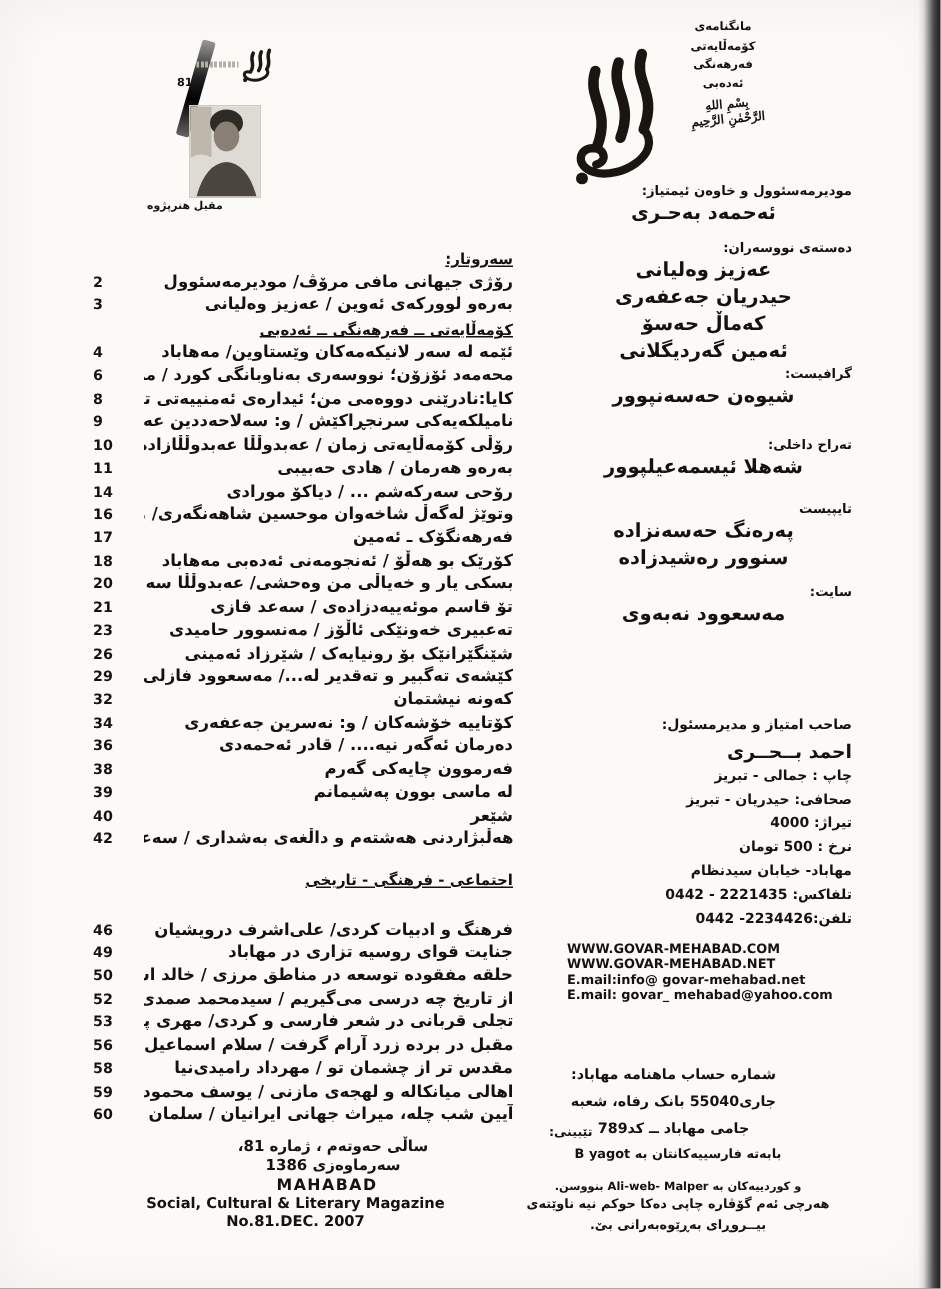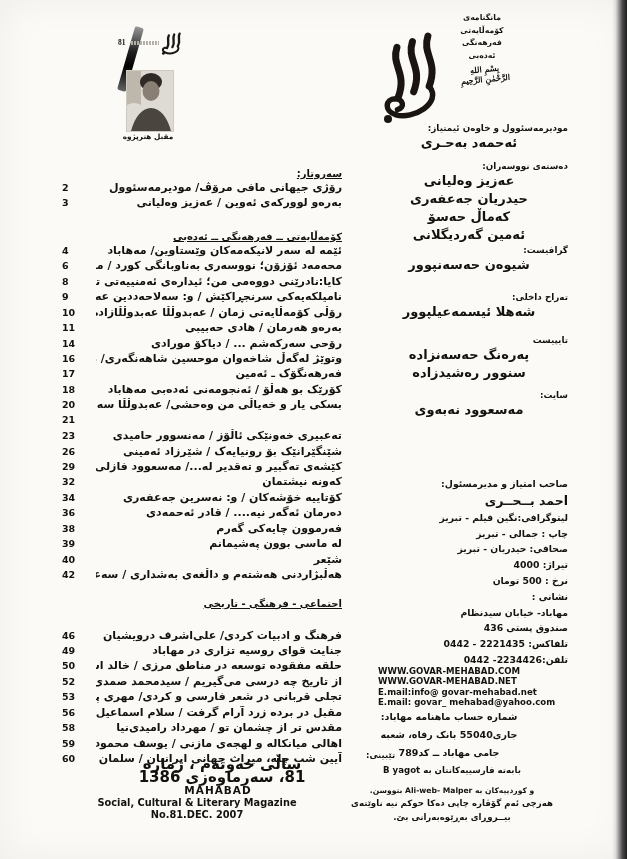--- a/index.html
+++ b/index.html
@@ -10,26 +10,26 @@
     box-shadow:inset 0 0 40px rgba(0,0,0,0.05);
   }
   
   .scan-edge{position:absolute;right:0;top:0;width:15px;height:100%;
     background:linear-gradient(90deg,rgba(0,0,0,0) 0%,rgba(0,0,0,0.10) 25%,#4a4a4a 70%,#1d1d1d 100%);}
 
   
   #cover{position:absolute;left:98px;top:26px;width:100px;height:122px;}
   #cover .streak{position:absolute;left:28px;top:0;width:9px;height:66px;border-radius:2px;
     background:linear-gradient(170deg,#9a9a9a 0%,#222 38%,#000 62%,#666 100%);transform:rotate(16deg);}
-  #cover .issue-no{position:absolute;left:20px;top:12px;font-size:7.5px;font-weight:bold;font-family:Liberation Serif, serif;}
+  #cover .issue-no{position:absolute;left:20px;top:24px;font-size:7.5px;font-weight:bold;}
   #cover .micro{position:absolute;left:33px;top:15px;width:28px;height:4px;
     background:repeating-linear-gradient(90deg,#b3aea6 0 2px,transparent 2px 3px);}
   #cover .mini-logo{position:absolute;left:60px;top:5px;width:27px;height:25px;}
   #cover .photo{position:absolute;left:28px;top:44px;width:46px;height:60px;border:1px solid #cfc9c0;}
-  #cover .caption{position:absolute;left:0;top:106px;width:100px;text-align:center;
+  #cover .caption{position:absolute;left:0;top:106px;width:100px;text-align:left;
     font-size:7.3px;font-weight:bold;direction:rtl;}
 
   
   #tagline{position:absolute;left:449px;top:12px;width:66px;direction:rtl;
     font-size:7.8px;font-weight:bold;line-height:12.5px;text-align:center;}
   #logo{position:absolute;left:366px;top:28px;width:90px;height:95px;}
   #bismillah{position:absolute;left:458px;top:64px;width:54px;direction:rtl;
     font-family:"DejaVu Serif",serif;font-weight:bold;font-size:8px;line-height:10px;
     text-align:center;transform:rotate(-5deg);}
 
@@ -41,45 +41,45 @@
   .staff-sec:nth-of-type(3){}
   .staff-sec:nth-of-type(4){margin-top:17px;}
   .staff-sec:nth-of-type(5){margin-top:13px;}
   .staff-sec:nth-of-type(6){margin-top:7px;}
 
   #publisher{position:absolute;left:330px;top:476px;width:238px;direction:rtl;
     text-align:right;font-weight:bold;}
   .pub-line{font-size:9.3px;line-height:15.8px;}
   .pub-line:nth-of-type(2){font-size:12.5px;letter-spacing:2px;line-height:18px;}
 
-  #weblines{position:absolute;left:378px;top:666px;width:190px;direction:ltr;
+  #weblines{position:absolute;left:378px;top:628px;width:190px;direction:ltr;
     text-align:left;font-size:8.6px;font-weight:bold;line-height:10.4px;}
 
   #account{position:absolute;left:330px;top:708px;width:238px;direction:rtl;
     text-align:center;font-weight:bold;font-size:9.5px;line-height:18px;}
 
   #note{position:absolute;left:330px;top:750px;width:244px;direction:rtl;font-weight:bold;}
   #note .note-label{font-size:8.5px;text-align:left;padding-left:36px;line-height:11px;margin-bottom:3px;}
   #note .note-line{font-size:8.6px;text-align:center;line-height:13.5px;}
   #note .note-line:nth-of-type(3){font-size:7.6px;margin-top:6px;}
 
   
   #toc{position:absolute;left:62px;top:166px;width:280px;}
   .toc-header{font-size:10px;font-weight:bold;text-decoration:underline;
     direction:rtl;line-height:15px;margin:0;}
-  .toc-section:nth-of-type(2) .toc-header{margin-top:17px;}
+  .toc-section:nth-of-type(2) .toc-header{margin-top:1px;}
   .toc-section:nth-of-type(3) .toc-header{margin-top:12px;margin-bottom:18px;}
   .toc-row{display:flex;align-items:baseline;height:15.45px;}
   .toc-page{width:34px;font-size:9.5px;font-weight:bold;text-align:left;direction:ltr;flex:0 0 auto;}
   .toc-title{flex:1;direction:rtl;text-align:right;font-size:11px;font-weight:bold;
     white-space:nowrap;overflow:hidden;}
 
   
   #footer{position:absolute;left:78px;top:758px;width:238px;}
-  #footer .f1{direction:rtl;font-size:15px;font-weight:bold;text-align:center;
+  #footer .f1{direction:rtl;font-size:10px;font-weight:bold;text-align:center;
     padding-left:50px;line-height:13px;}
   #footer .f2{font-size:10.5px;font-weight:bold;text-align:center;letter-spacing:1px;
     line-height:13px;padding-left:42px;}
   #footer .f3{font-size:9.8px;font-weight:bold;text-align:center;line-height:12px;}
 </style>
 </head>
 <body>
 
 <div id="page">
 
@@ -183,35 +183,32 @@
       </div>
 
   </div>
 
   <div id="publisher">
 
       <div class="pub-line">صاحب امتیاز و مدیرمسئول:</div>
 
       <div class="pub-line">احمد بــحــری</div>
 
-      <div class="pub-line">لیتوگرافی:نگین فیلم - تبریز</div>
 
       <div class="pub-line">چاپ : جمالی - تبریز</div>
 
       <div class="pub-line">صحافی: حیدریان - تبریز</div>
 
       <div class="pub-line">تیراژ: 4000</div>
 
       <div class="pub-line">نرخ : 500 تومان</div>
 
-      <div class="pub-line">نشانی :</div>
 
       <div class="pub-line">مهاباد- خیابان سیدنظام</div>
 
-      <div class="pub-line">صندوق پستی 436</div>
 
       <div class="pub-line">تلفاکس: 2221435 - 0442</div>
 
       <div class="pub-line">تلفن:2234426- 0442</div>
 
   </div>
 
   <div id="weblines">
 
       <div class="web-line">WWW.GOVAR-MEHABAD.COM</div>
@@ -315,20 +312,21 @@
             <span class="toc-title">کۆرێک بو هەڵۆ / ئەنجومەنی ئەدەبی مەهاباد</span>
           </div>
 
           <div class="toc-row">
             <span class="toc-page">20</span>
             <span class="toc-title">بسکی یار و خەیاڵی من وەحشی/ عەبدوڵڵا سەعەدی</span>
           </div>
 
           <div class="toc-row">
             <span class="toc-page">21</span>
+            <span class="toc-title">تۆ قاسم موئەییەدزادەی / سەعد قازی</span>
           </div>
 
           <div class="toc-row">
             <span class="toc-page">23</span>
             <span class="toc-title">تەعبیری خەونێکی ئاڵۆز / مەنسوور حامیدی</span>
           </div>
 
           <div class="toc-row">
             <span class="toc-page">26</span>
             <span class="toc-title">شێنگێرانێک بۆ رونیایەک / شێرزاد ئەمینی</span>

